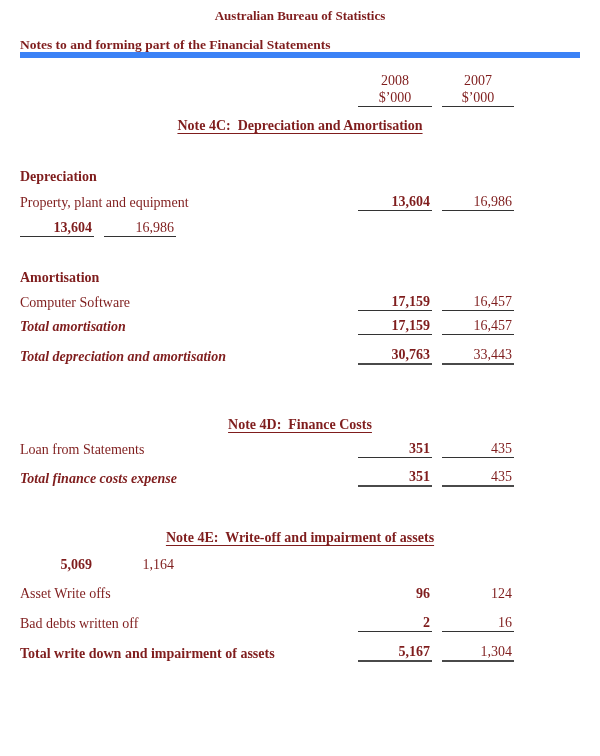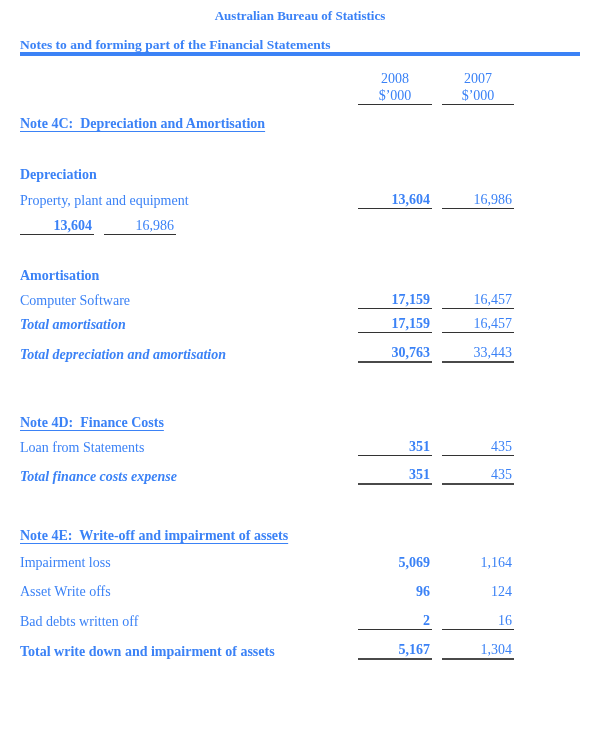--- a/index.html
+++ b/index.html
@@ -1,31 +1,31 @@
 <!DOCTYPE html>
 <html><head>
 <meta charset="utf-8">
 <style>
   html,body { margin:0; padding:0; background:#e8e8e8; }
   .page {
     width:600px; height:756px;
     margin:0 auto;
     background:#ffffff;
     font-family:"Liberation Serif", serif;
-    font-size:14px; color:#3b82f6;
+    font-size:14px; color:#7f1d1d;
     box-sizing:border-box;
     padding:8px 20px 0 20px;
     overflow:hidden;
   }
   .org-title {
     text-align:center; font-weight:bold; font-size:13px; line-height:16px;
   }
   .doc-header {
     margin-top:13px; font-weight:bold; font-size:13.5px; line-height:15px;
-    border-bottom:4px solid #3b82f6;
+    border-bottom:6px solid #3b82f6;
     white-space:pre-wrap;
   }
   
   .row { display:flex; align-items:flex-end; line-height:16px; }
   .row .label { flex:1; white-space:pre-wrap; }
   .cell {
     width:74px; text-align:right; padding-right:2px; box-sizing:border-box;
   }
   .cell.c2 { width:72px; }
   .colgap { width:10px; }
@@ -35,21 +35,21 @@
   .u .cell  { border-bottom:1px solid #333; }
   .uu .cell { border-bottom:2.5px solid #4a4a4a; }
   
   .colhead-row { display:flex; margin-top:14px; }
   .colhead { width:74px; text-align:center; box-sizing:border-box; border-bottom:1px solid #333; }
   .colhead.c2 { width:72px; }
   .colhead div { line-height:17px; }
   .colhead .bold { font-weight:normal; }
   .note-title {
     font-weight:bold; text-decoration:underline; text-underline-offset:3px;
-    line-height:16px; white-space:pre-wrap;
+    line-height:16px; white-space:pre-wrap;text-align:center;
   }
   .subhead { font-weight:bold; line-height:16px; }
   .total-label-italic { font-weight:bold; font-style:italic; }
   .total-label-bold { font-weight:bold; }
 </style>
 </head>
 <body>
 
 <div class="page">
 
@@ -130,21 +130,20 @@
     <div class="label total-label-italic">Total finance costs expense</div>
     <div class="cell v2008">351</div>
     <div class="colgap"></div>
     <div class="cell c2">435</div>
     <div class="rspacer"></div>
   </div>
 
   <div class="note-title" style="margin-top:43px">Note 4E:  Write-off and impairment of assets</div>
 
   <div class="row" style="margin-top:11px">
-    <div class="label">Impairment loss</div>
     <div class="cell v2008">5,069</div>
     <div class="colgap"></div>
     <div class="cell c2">1,164</div>
     <div class="rspacer"></div>
   </div>
 
   <div class="row" style="margin-top:13px">
     <div class="label">Asset Write offs</div>
     <div class="cell v2008">96</div>
     <div class="colgap"></div>

